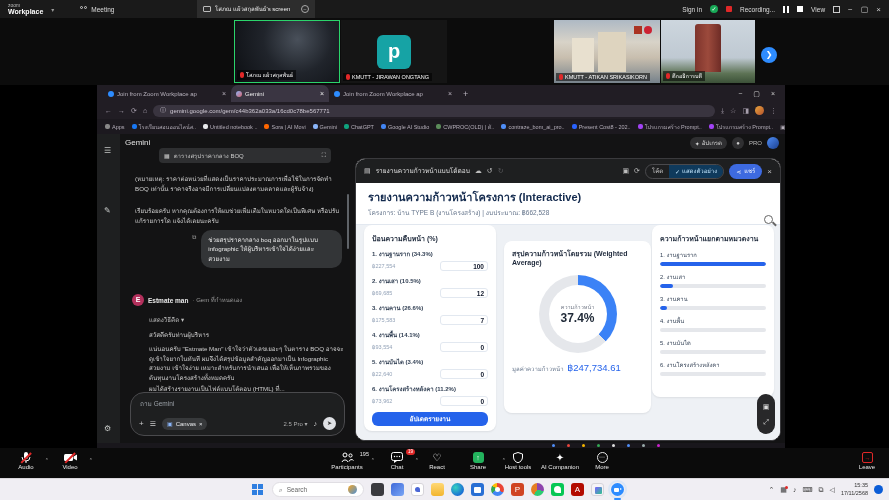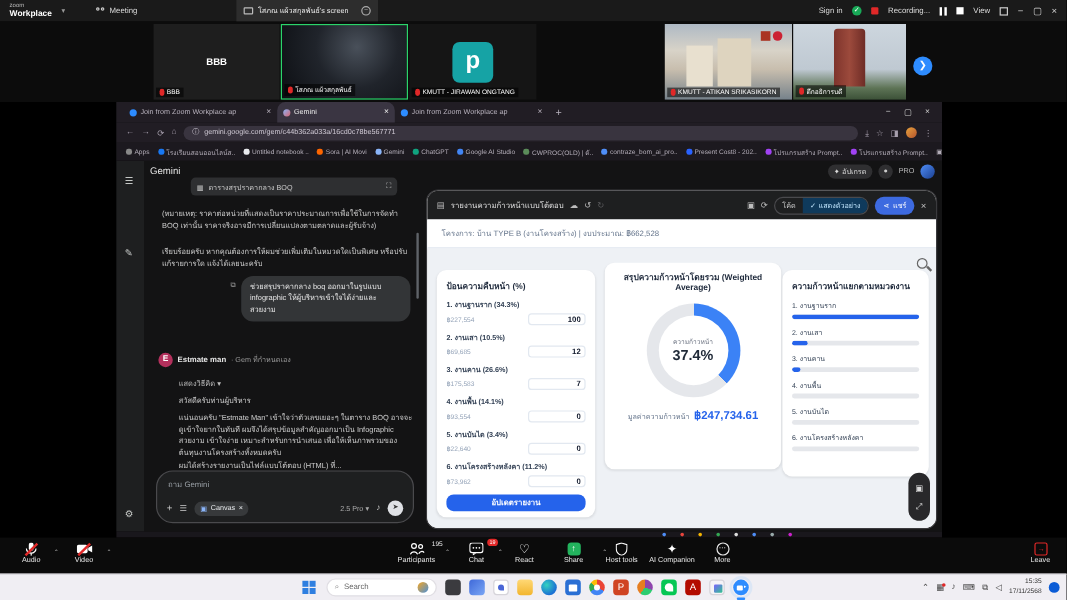--- a/index.html
+++ b/index.html
@@ -127,29 +127,29 @@
   .card1 { left:8px; top:42px; width:132px; height:206px; }
   .it { margin-top:5px; }
   .it-label { font-size:6px; font-weight:bold; color:#334155; }
   .it-row { display:flex; align-items:center; justify-content:space-between; margin-top:2px; }
   .it-price { font-size:5.5px; color:#94a3b8; }
   .it-input { width:48px; height:10px; border:1px solid #e2e8f0; border-radius:3px; font-size:6.5px;
               font-weight:bold; color:#0f172a; text-align:right; padding:0 3px; background:#fff;
               font-family:"Liberation Sans",sans-serif; }
   .updbtn { margin-top:6px; width:100%; height:14px; background:#2563eb; border:none; border-radius:6px;
             color:#fff; font-size:6.5px; font-weight:bold; font-family:"Liberation Sans",sans-serif; }
-  .card2 { left:148px; top:36px; width:147px; height:172px; text-align:center; }
+  .card2 { left:148px; top:58px; width:147px; height:172px; text-align:left; }
   .card2 h2 { line-height:1.3; }
   .donut { width:78px; height:78px; border-radius:50%; margin:8px auto 0; position:relative; }
   .donut-hole { position:absolute; inset:10px; background:#fff; border-radius:50%; display:flex;
                 flex-direction:column; align-items:center; justify-content:center; }
   .dlabel { font-size:5.5px; color:#6b7280; }
   .dval { font-size:12px; font-weight:bold; color:#1f2937; }
   .vrow { margin-top:9px; font-size:6px; color:#64748b; }
-  .vamt { font-size:9.5px; font-weight:bold; color:#2563eb; margin-left:2px; }
+  .vamt { font-size:9.5px; font-weight:normal; color:#2563eb; margin-left:2px; }
   .card3 { left:296px; top:42px; width:122px; height:172px; }
   .bar { margin-top:6px; }
   .bar-label { font-size:5.8px; color:#334155; }
   .bar-track { height:4px; background:#e5e7eb; border-radius:2px; margin-top:2px; overflow:hidden; }
   .bar-fill { height:4px; background:#2563eb; border-radius:2px; }
   .magnifier { position:absolute; right:3px; top:32px; width:13px; height:13px; }
   .magnifier b { position:absolute; left:0; top:0; width:9px; height:9px; border:1.5px solid #666; border-radius:50%; }
   .magnifier i { position:absolute; left:8px; top:8px; width:5px; height:1.5px; background:#666; transform:rotate(45deg); }
   .floatpill { position:absolute; right:5px; bottom:6px; width:18px; height:40px; background:#28282a;
                border-radius:9px; display:flex; flex-direction:column; align-items:center;
@@ -221,27 +221,20 @@
       <span class="stopsq-ico"></span>
       <span>View</span>
       <span class="grid-ico"></span>
       <span class="winbtn">−</span>
       <span class="winbtn">▢</span>
       <span class="winbtn">×</span>
     </div>
   </div>
 
   <div class="strip">
-    <div class="tile" style="left:128px;width:105px;">
-      <div class="tile-center">BBB</div>
-      <div class="tile-label">
-          <i class="micoff"></i>
-          <span>BBB</span>
-        </div>
-    </div>
     <div class="tile" style="left:234px;width:106px;border:1.5px solid #2bd46b;background:radial-gradient(circle at 60% 30%,#49505a 0%,#20242b 45%,#0c0e12 100%);">
       <div class="tile-label">
           <i class="micoff"></i>
           <span>โสภณ แผ้วสกุลพันธ์</span>
         </div>
     </div>
     <div class="tile" style="left:341px;width:106px;background:#151515;">
       <div class="tile-center">
           <span class="avatar-p">p</span>
         </div>
@@ -442,20 +435,21 @@
               </span>
           </span>
           <span class="sharebtn">
               <span>⋖</span>
               <span>แชร์</span>
             </span>
           <span class="hic" style="font-size:8px;">×</span>
         </div>
         <div class="cbody">
           <div class="rtitle">
+            <h1>รายงานความก้าวหน้าโครงการ (Interactive)</h1>
             <div class="sub">โครงการ: บ้าน TYPE B (งานโครงสร้าง) | งบประมาณ: ฿662,528</div>
           </div>
 
           <div class="card card1">
             <h2>ป้อนความคืบหน้า (%)</h2>
             <div class="it">
               <div class="it-label">1. งานฐานราก (34.3%)</div>
               <div class="it-row">
                   <span class="it-price">฿227,554</span>
                   <input class="it-input" value="100" style="">

